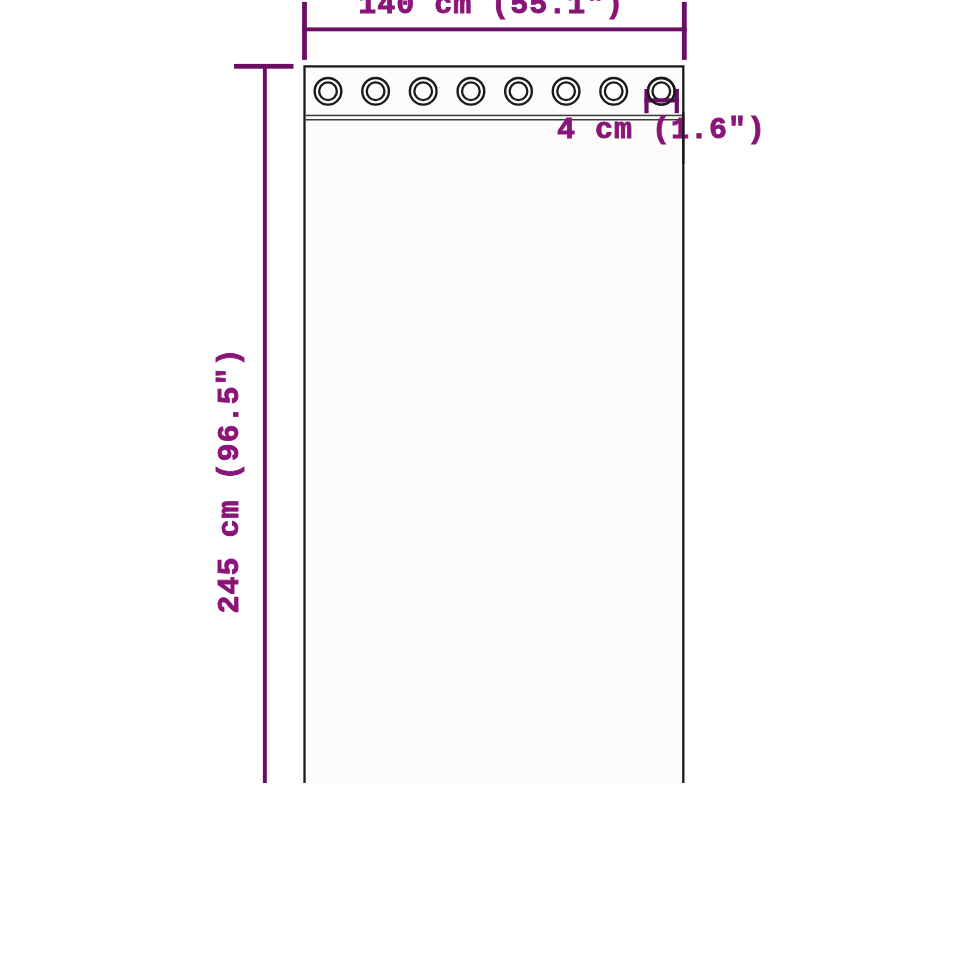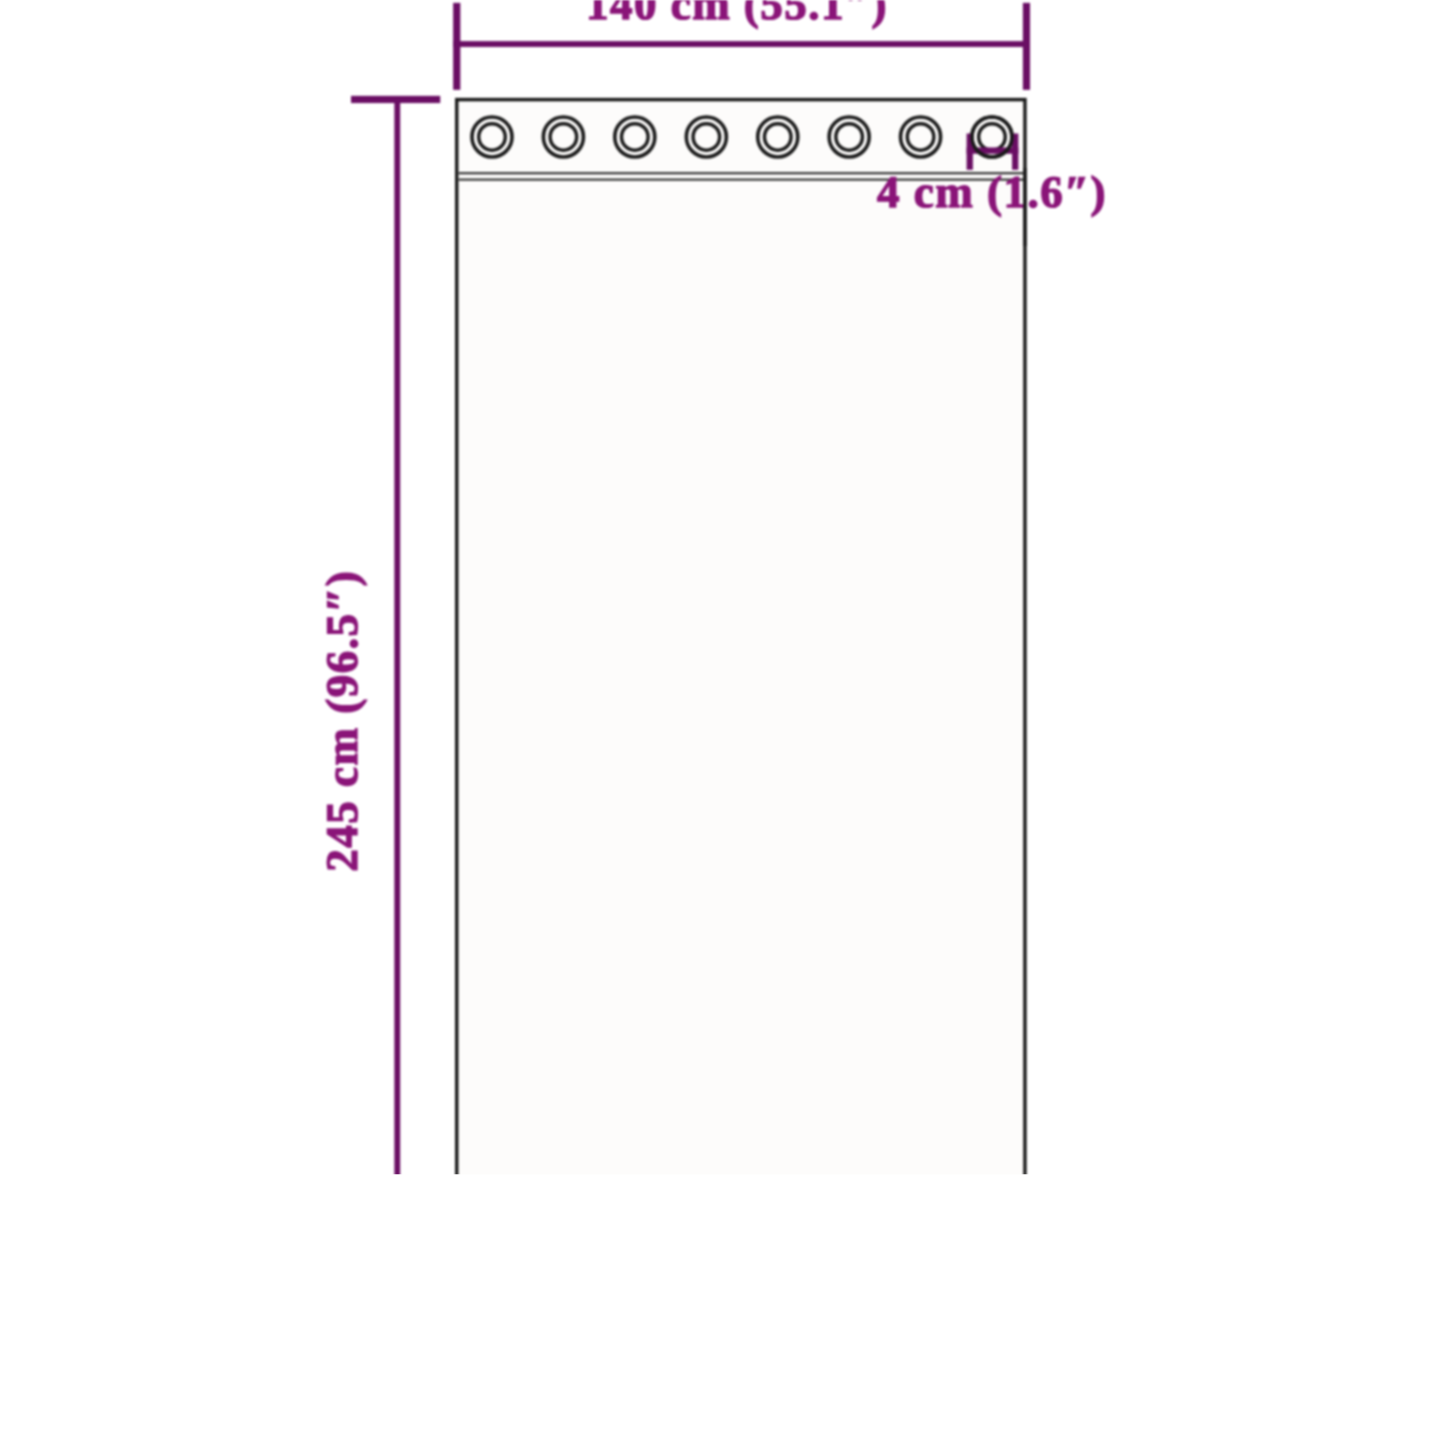--- a/index.html
+++ b/index.html
@@ -1,17 +1,17 @@
 <!DOCTYPE html>
 <html><head>
 <meta charset="utf-8">
 <style>
   html,body{margin:0;padding:0;background:#ffffff;}
   .stage{position:relative;width:960px;height:783px;overflow:hidden;background:#ffffff;
-         font-family:Liberation Serif, serif;}
+         font-family:Liberation Mono, monospace;}
   svg{display:block;filter:blur(0.55px);}
 </style>
 </head>
 <body>
 <div class="stage">
 <svg width="960" height="960" viewBox="0 0 960 960">
 
   <rect x="0" y="0" width="960" height="960" fill="#ffffff"></rect>
 
   <rect x="304.5" y="66.4" width="378.8" height="893.6" fill="#fdfcfb" stroke="#1a1a1a" stroke-width="2.3"></rect>

